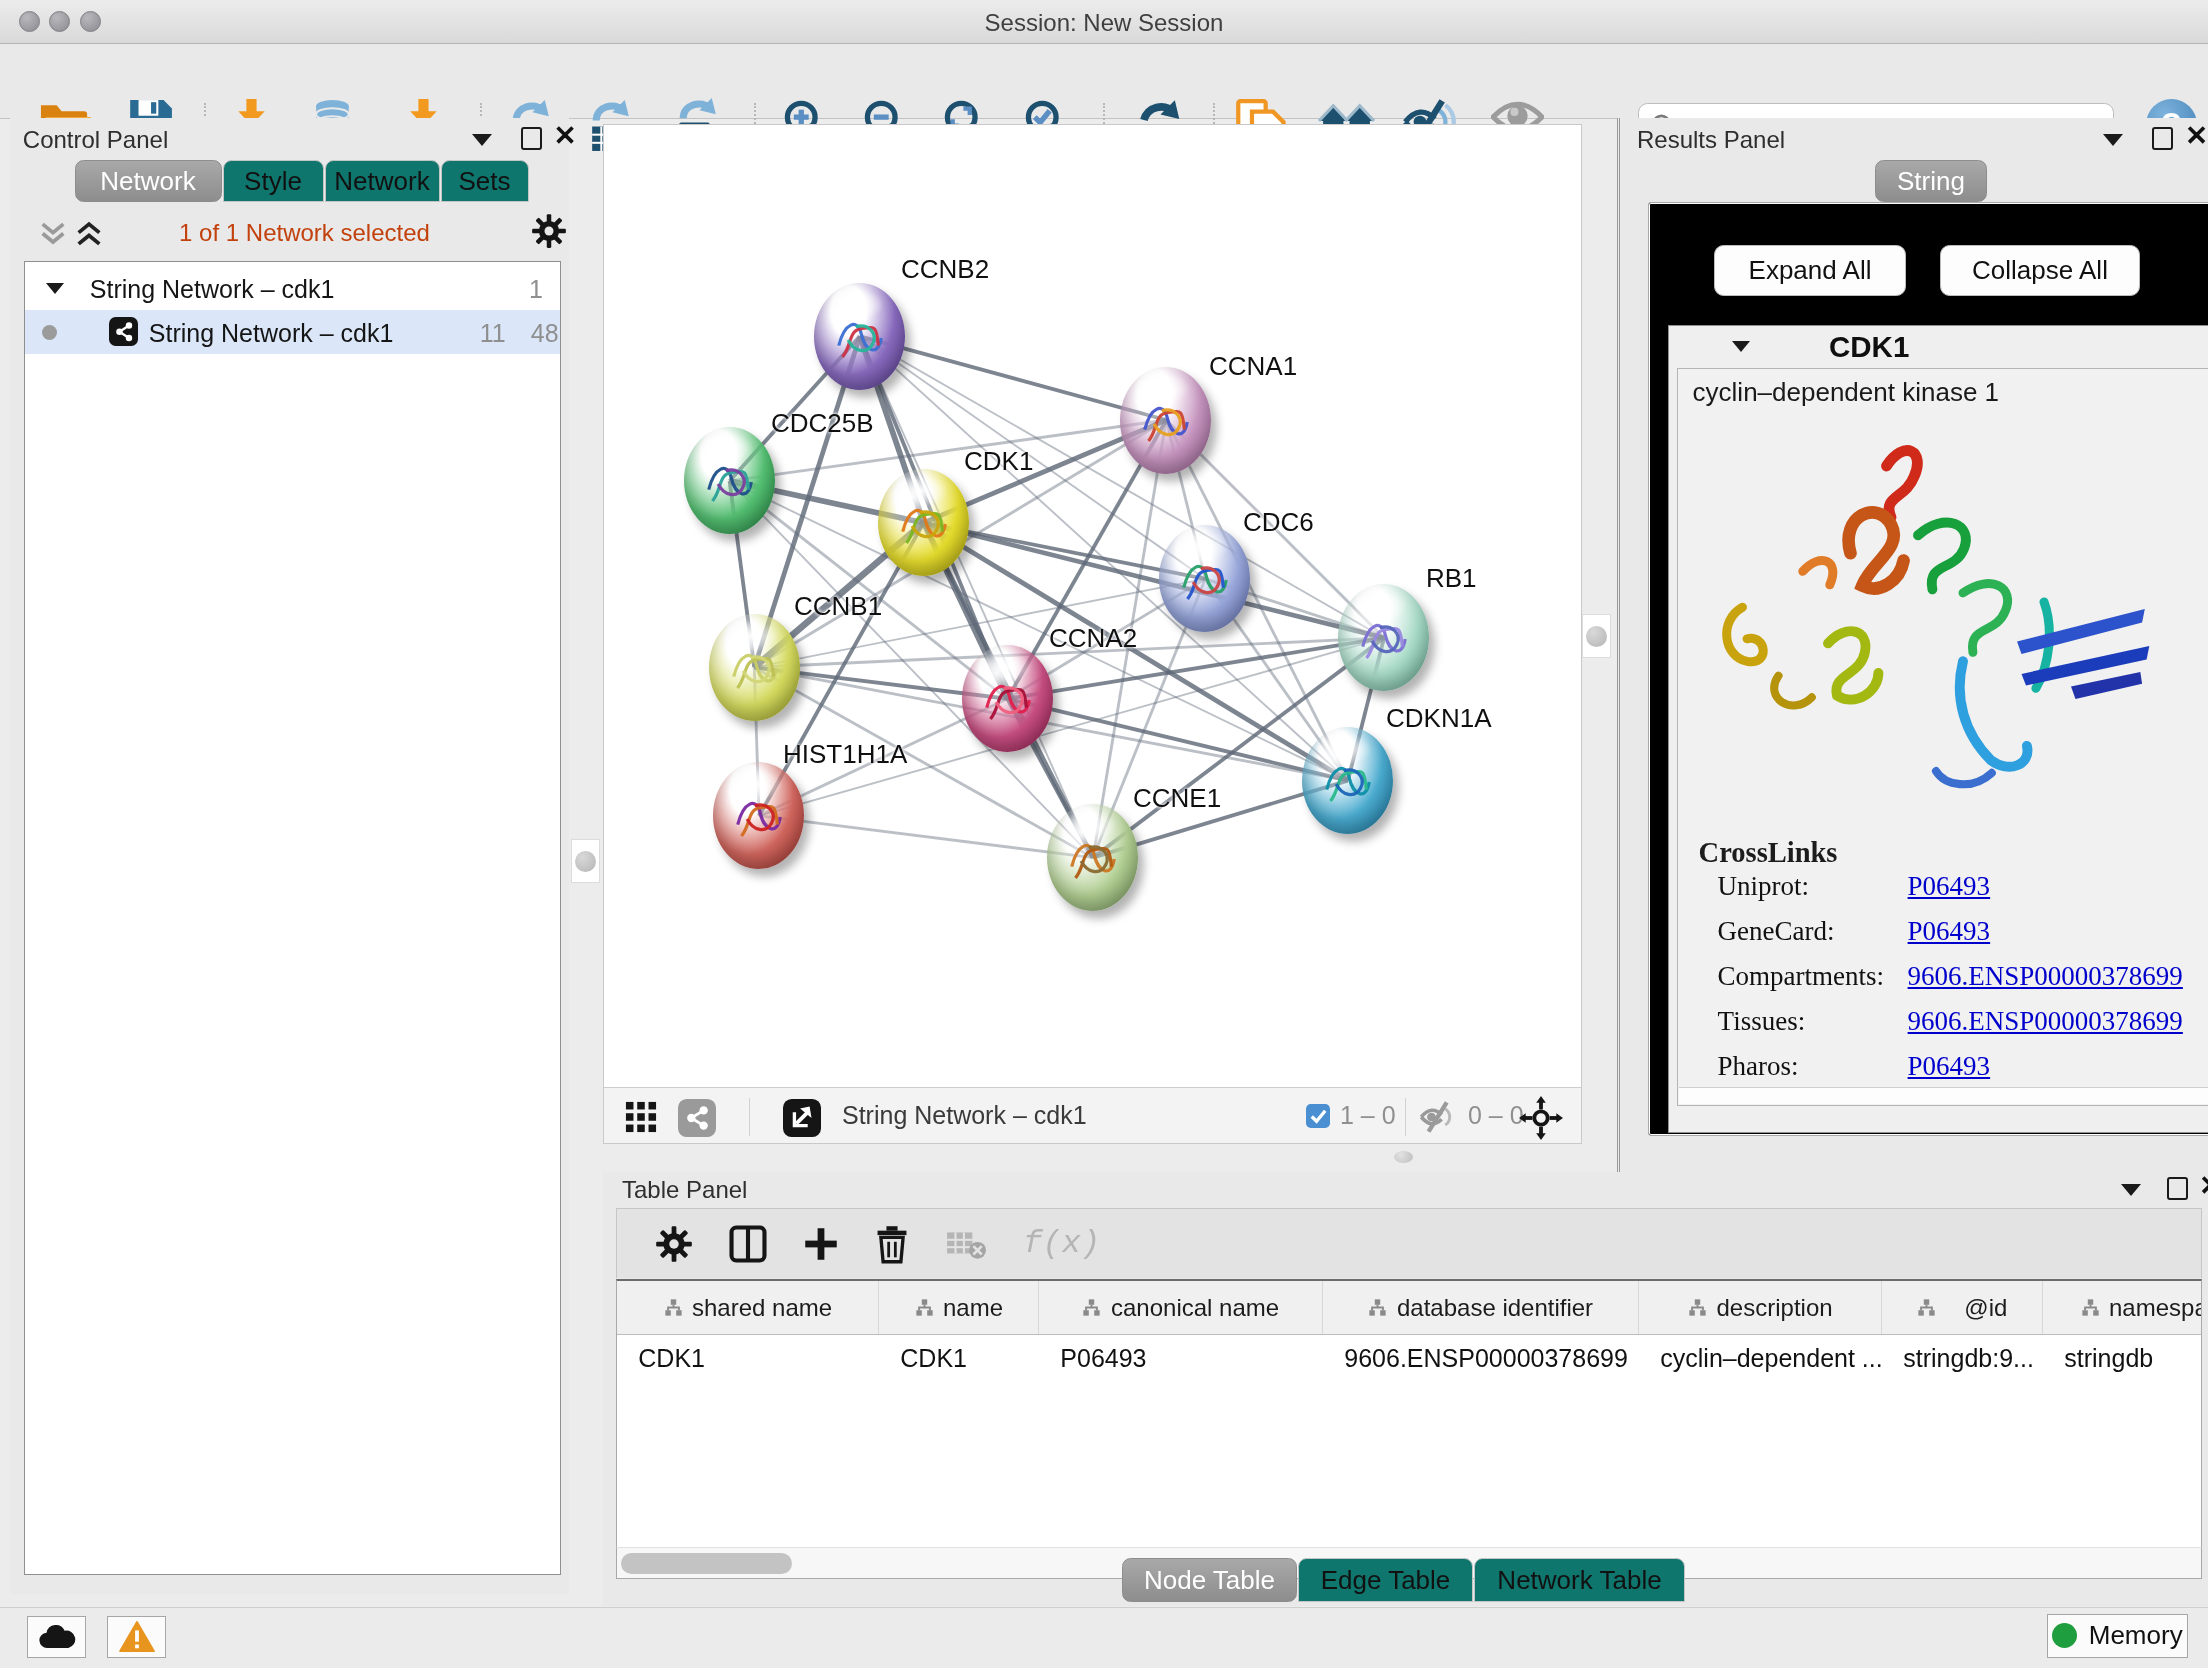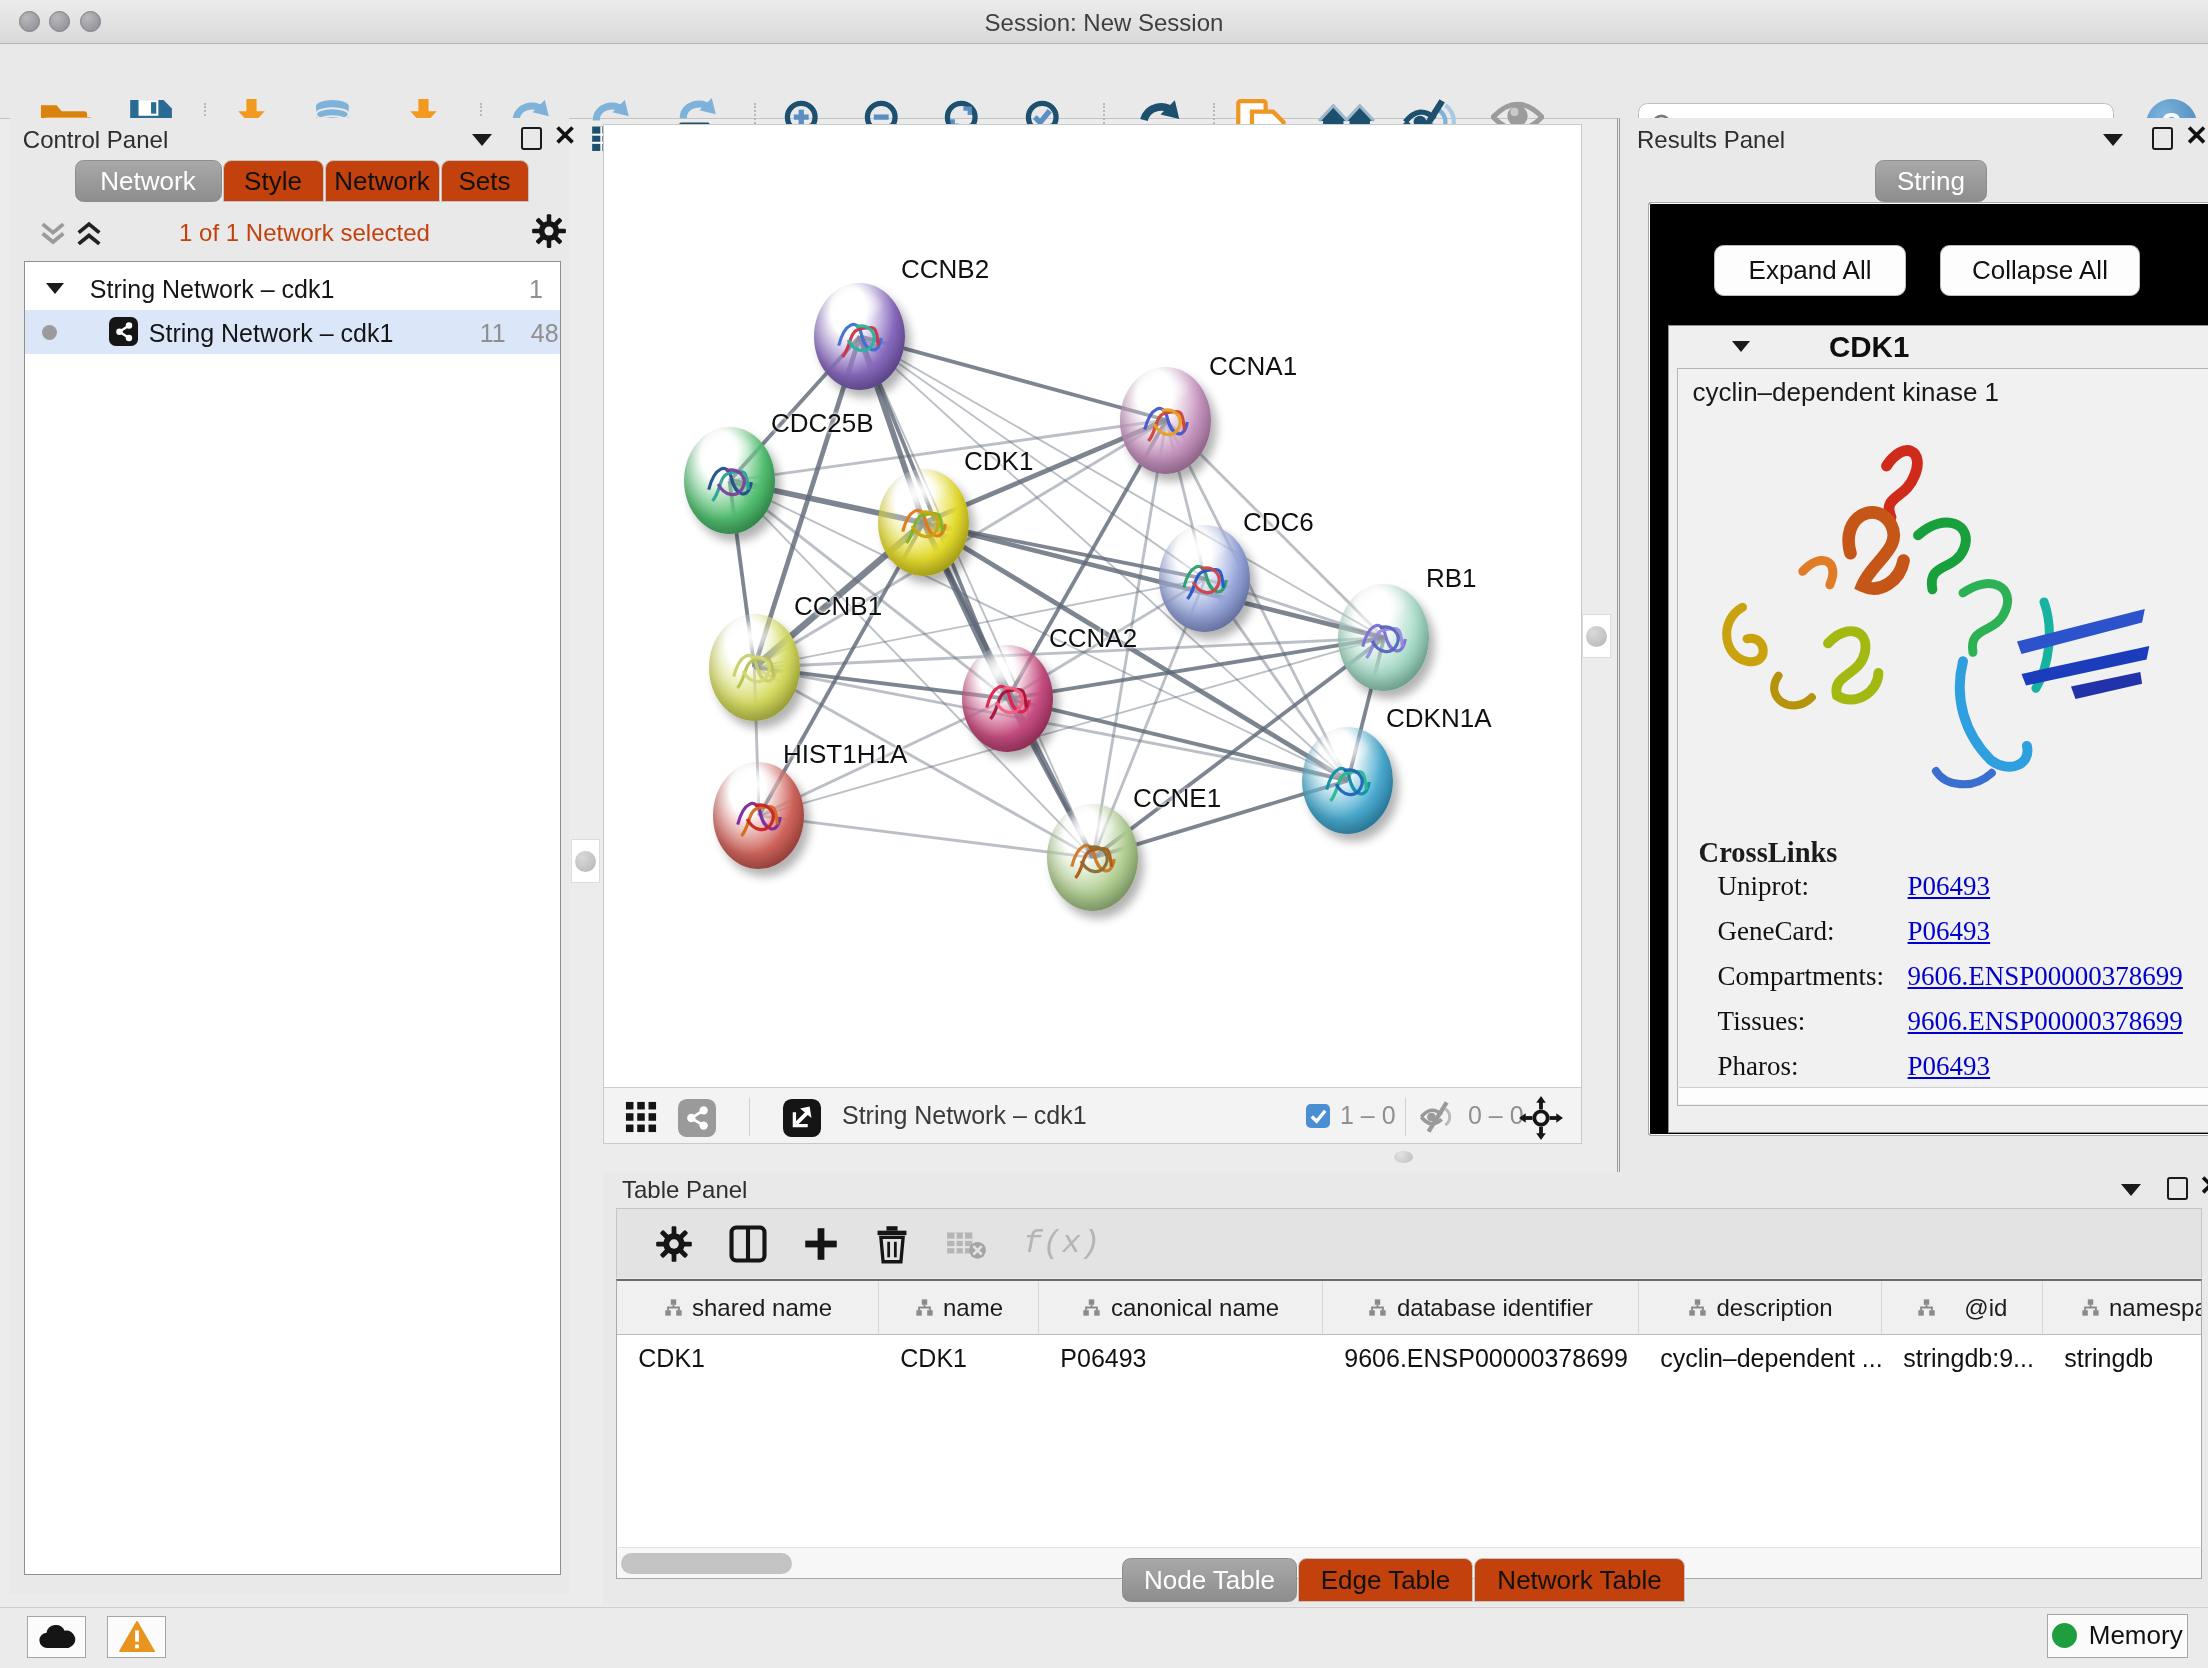--- a/index.html
+++ b/index.html
@@ -31,21 +31,21 @@
     background:radial-gradient(circle at 35% 30%, #7db3dd, #3f7fb4); color:#fff;
     font-size:34px; font-weight:bold; text-align:center; line-height:51px; }
 
   
   .panel-title { font-size:24px; color:#2e2e2e; }
   .pt-caret { width:0; height:0; border-left:10.5px solid transparent; border-right:10.5px solid transparent;
     border-top:12.4px solid #1a1a1a; }
   .pt-box { width:21px; height:23px; border:2.9px solid #1a1a1a; border-radius:2.9px; }
   .pt-x { font-size:27.6px; font-weight:bold; color:#111; line-height:23px; }
 
-  .tab { height:42px; border:1px solid #c4c4c4; background:#c2410c; color:#111;
+  .tab { height:42px; border:1px solid #c4c4c4; background:#0f766e; color:#111;
     font-size:26px; display:flex; align-items:center; justify-content:center;
     border-radius:8.6px 8.6px 0 0; }
   .tab.selected { background:linear-gradient(#a9a9a9,#8d8d8d); color:#fff; border-color:#8d8d8d;
     border-radius:8.6px; }
 
   
   #control-panel { left:9.5px; top:118px; width:559px; height:1476px; background:#e9e9e9; }
   #cp-tree-box { left:14.3px; top:143px; width:537px; height:1314px; background:#fff;
     border:1.9px solid #8f8f8f; }
   .tree-caret { width:0; height:0; border-left:9.5px solid transparent; border-right:9.5px solid transparent;

